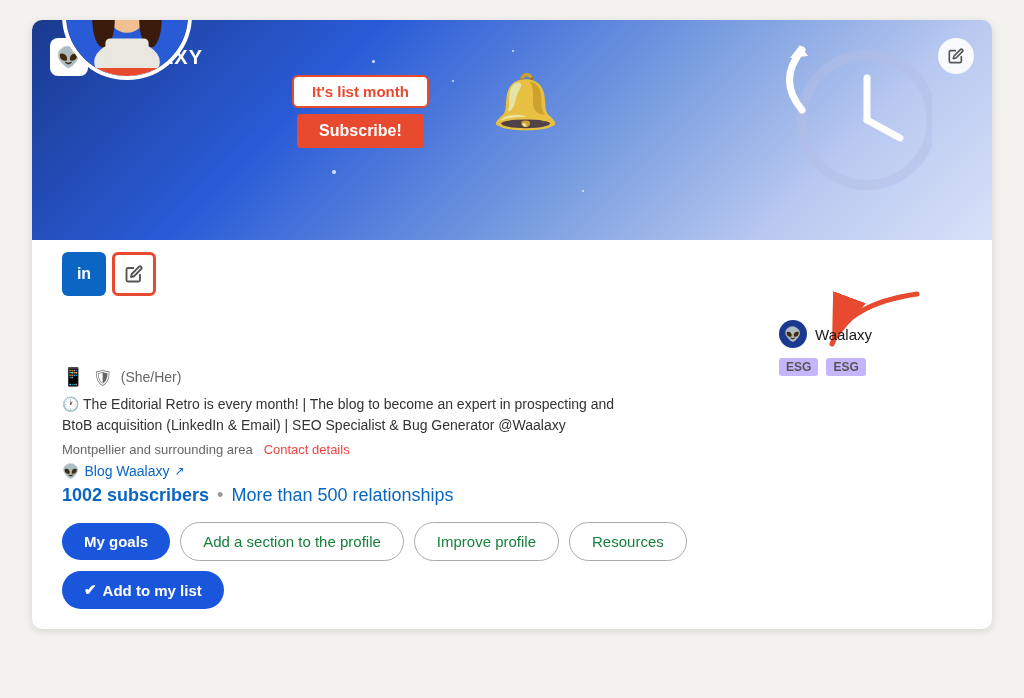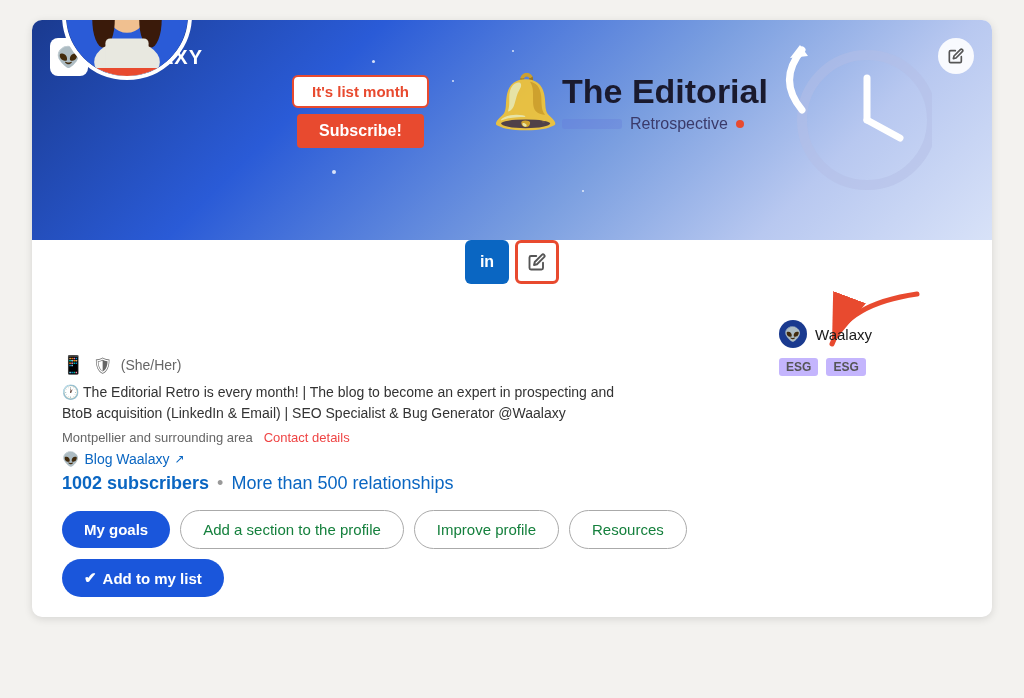--- a/index.html
+++ b/index.html
@@ -188,24 +188,24 @@
       overflow: hidden;
       background: #1a3a8f;
       display: flex;
       align-items: flex-end;
       justify-content: center;
     }
 
     
     .profile-top-actions {
       display: flex;
-      justify-content: center;
+      justify-content: flex-start;
       align-items: center;
       gap: 6px;
-      padding-top: 0;
+      padding-top: 12px;
       padding-bottom: 10px;
     }
 
     .linkedin-icon-btn {
       width: 44px;
       height: 44px;
       background: #0a66c2;
       border-radius: 6px;
       display: flex;
       align-items: center;
@@ -448,28 +448,20 @@
       </svg>
     </button>
 
     <div class="subscribe-area">
       <div class="its-every-month-badge">It's list month</div>
       <button class="subscribe-btn-banner">Subscribe!</button>
     </div>
 
     <div class="bell-icon-area">🔔</div>
 
-    <div class="editorial-area">
-      <div class="editorial-title">The Editorial</div>
-      <div class="editorial-sub">
-        <div class="editorial-bar"></div>
-        <span>Retrospective</span>
-        <div class="editorial-dot"></div>
-      </div>
-    </div>
 
     <div class="clock-area">
       <svg width="160" height="160" viewBox="0 0 160 160" fill="none">
         <circle cx="95" cy="90" r="65" stroke="rgba(180,190,230,0.5)" stroke-width="10" fill="none"></circle>
 
         <line x1="95" y1="90" x2="95" y2="48" stroke="white" stroke-width="7" stroke-linecap="round"></line>
         <line x1="95" y1="90" x2="128" y2="108" stroke="white" stroke-width="7" stroke-linecap="round"></line>
 
         <path d="M 30 20 Q 5 50 30 80" stroke="white" stroke-width="7" fill="none" stroke-linecap="round"></path>
         <polygon points="28,15 18,28 36,26" fill="white"></polygon>

